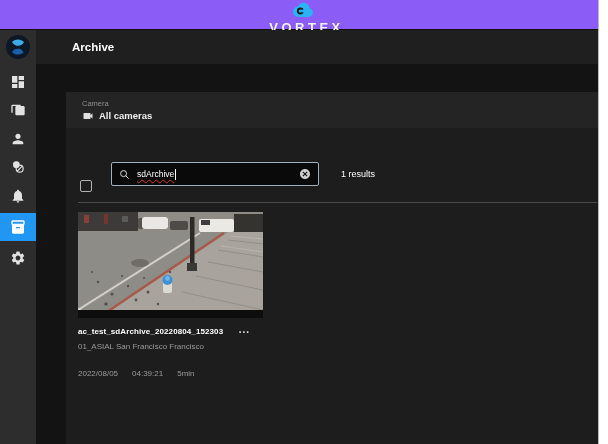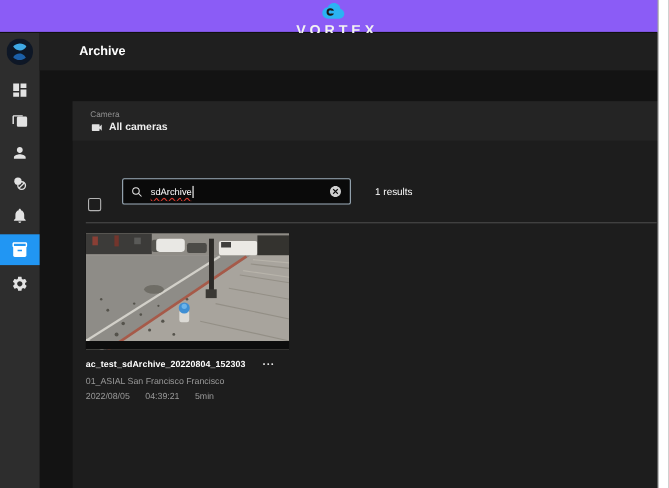--- a/index.html
+++ b/index.html
@@ -55,21 +55,21 @@
   .select-checkbox { position:absolute; left:14px; top:88px; width:12px; height:12px; border:1.5px solid #b2b2b2; border-radius:2px; background:transparent; cursor:pointer; }
   .divider { position:absolute; left:12px; top:110px; width:519px; border-top:1px solid #4a4a4a; }
 
   
   .card { position:absolute; left:12px; top:120px; width:174px; cursor:pointer; }
   .thumb { width:185px; height:106px; background:#0d0d0d; overflow:hidden; }
   .card-title-row { display:flex; align-items:flex-start; justify-content:space-between; margin-top:9px; }
   .card-title { color:#ffffff; font-size:8px; font-weight:bold; letter-spacing:.1px; }
   .card-menu { color:#e6e6e6; font-size:10px; font-weight:bold; letter-spacing:1px; line-height:6px; cursor:pointer; padding:0 2px; }
   .card-sub { color:#9a9a9a; font-size:8px; margin-top:6px; }
-  .card-meta { display:flex; color:#9a9a9a; font-size:8px; margin-top:5px; }
+  .card-meta { display:flex; color:#9a9a9a; font-size:8px; margin-top:18px; }
   .card-meta span { margin-right:14px; }
 </style>
 </head>
 <body>
 
 <div class="app">
 
   <div class="topbar">
     <span class="brand-icon">
       <svg viewBox="0 0 24 20">

